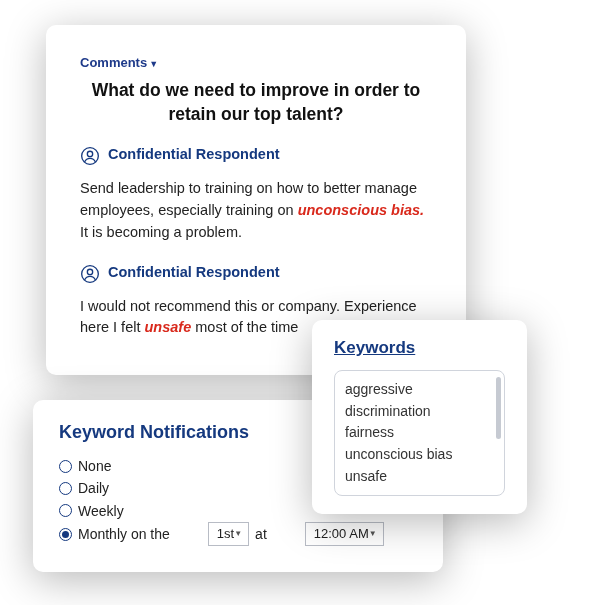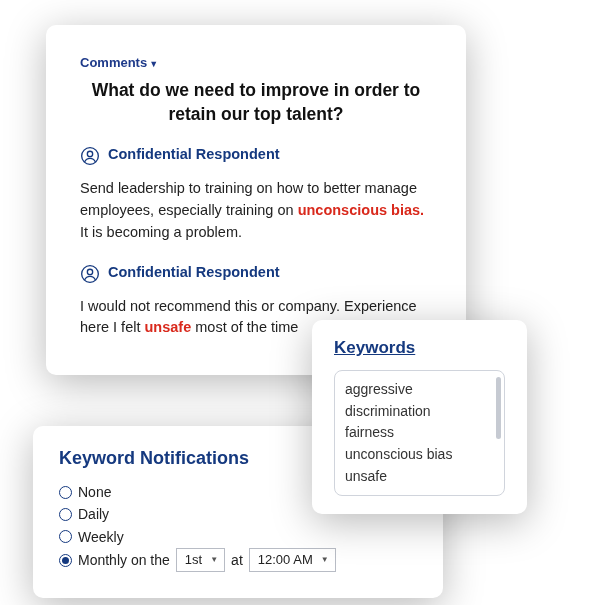--- a/index.html
+++ b/index.html
@@ -71,20 +71,21 @@
     font-size: 14.5px;
   }
   .body-text {
     font-size: 14.5px;
     color: #222;
     line-height: 1.5;
   }
   .kw-highlight {
     color: #d9291c;
     font-weight: 700;
+    font-style: italic;
   }
 
   
   .keywords-panel {
     position: absolute;
     left: 312px;
     top: 320px;
     width: 215px;
     background: #fff;
     border-radius: 10px;
@@ -118,21 +119,21 @@
     width: 5px;
     height: 62px;
     background: #c6cad2;
     border-radius: 3px;
   }
 
   
   .notif-card {
     position: absolute;
     left: 33px;
-    top: 426px;
+    top: 400px;
     width: 410px;
     background: #fff;
     border-radius: 10px;
     box-shadow: 0 8px 40px rgba(0,0,0,0.28);
     padding: 22px 26px 26px 26px;
     z-index: 3;
   }
   .notif-title {
     color: #15397f;
     font-weight: 700;
@@ -174,22 +175,23 @@
   }
   .select {
     border: 1px solid #b8bcc5;
     background: #fff;
     height: 24px;
     display: inline-flex;
     align-items: center;
     padding: 0 6px 0 8px;
     font-size: 13px;
     color: #222;
-    gap: 8px;
+    gap: 0;
     cursor: pointer;
+    margin-left: 32px;
   }
   .select .caret {
     font-size: 8px;
     color: #555;
   }
 </style>
 </head>
 <body>
 
 <div class="canvas">

